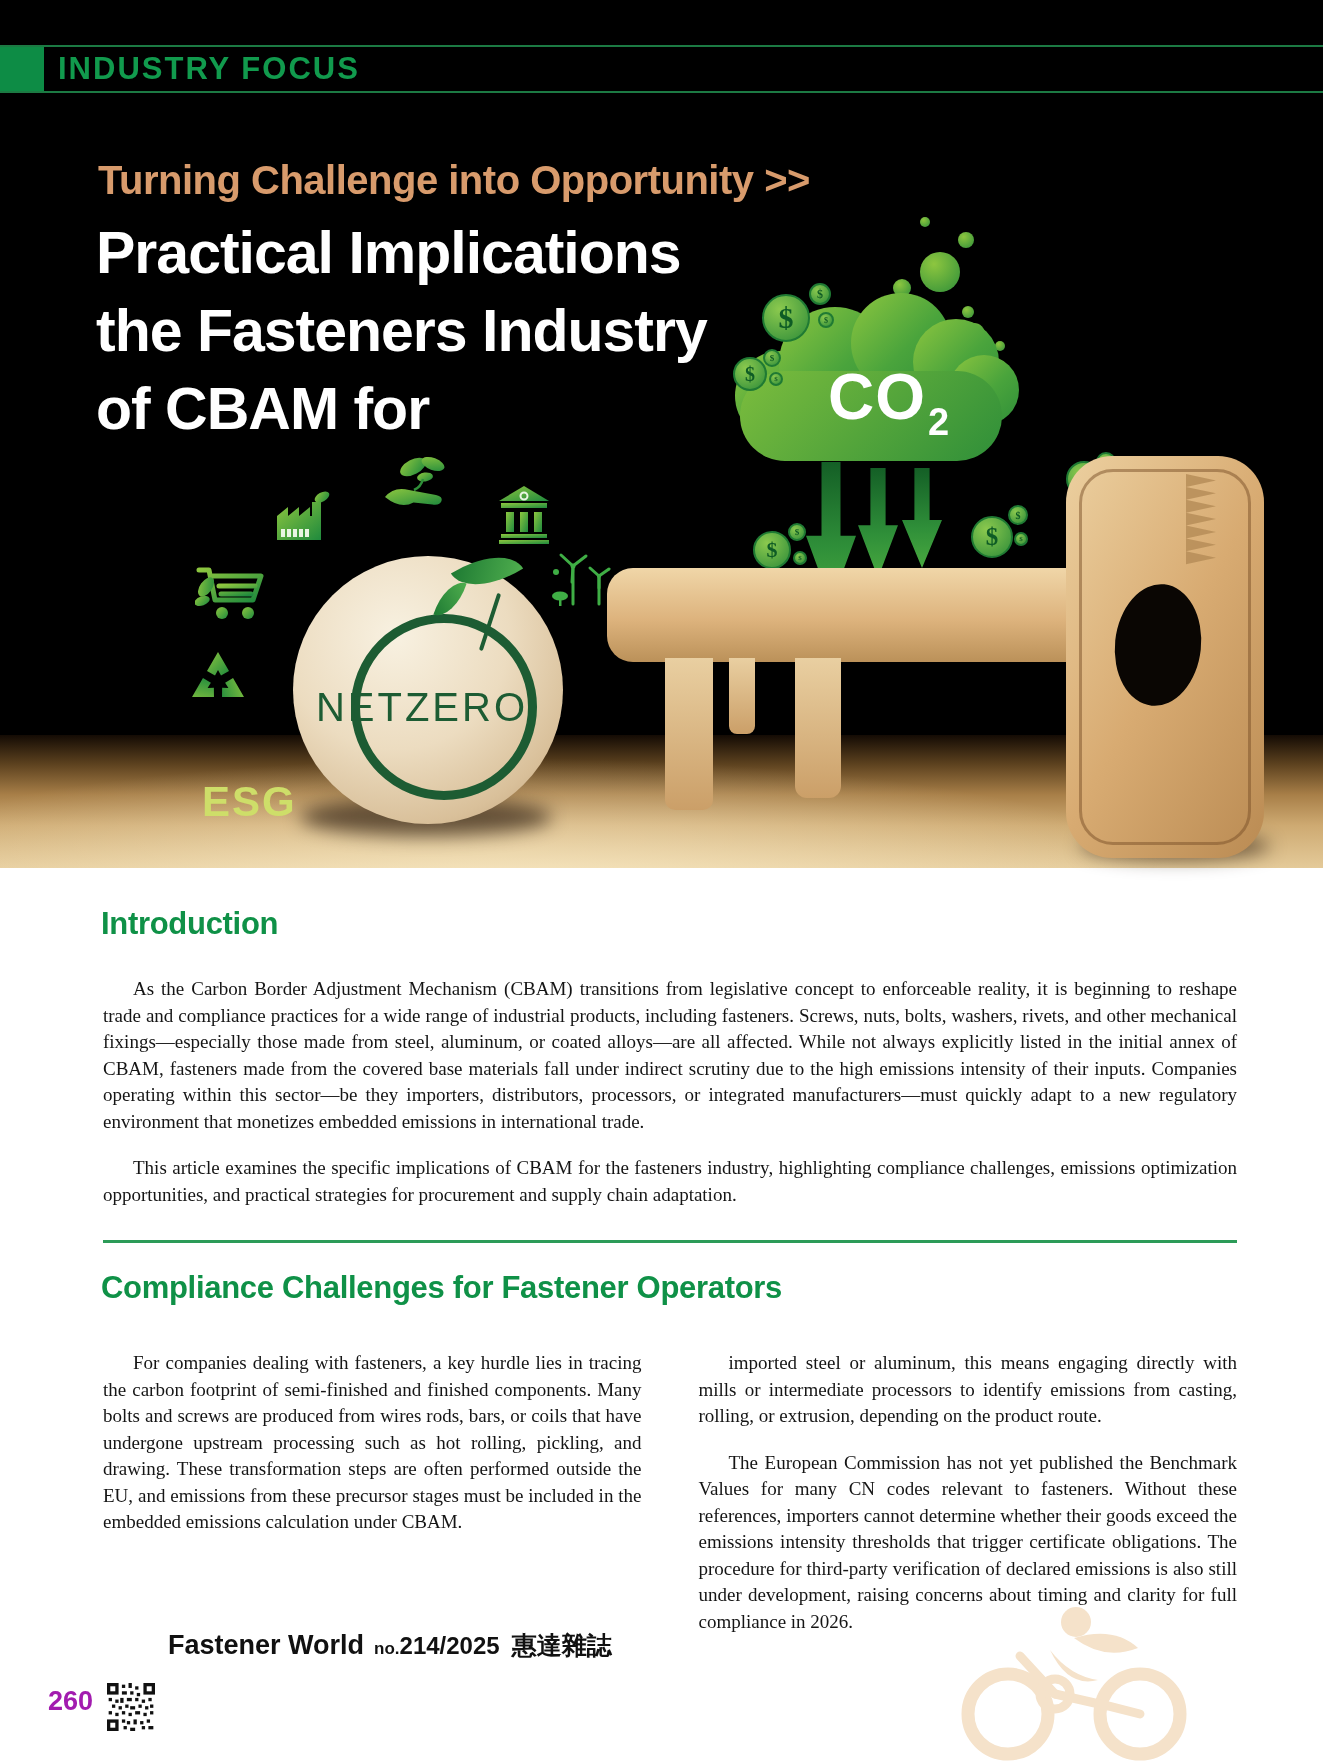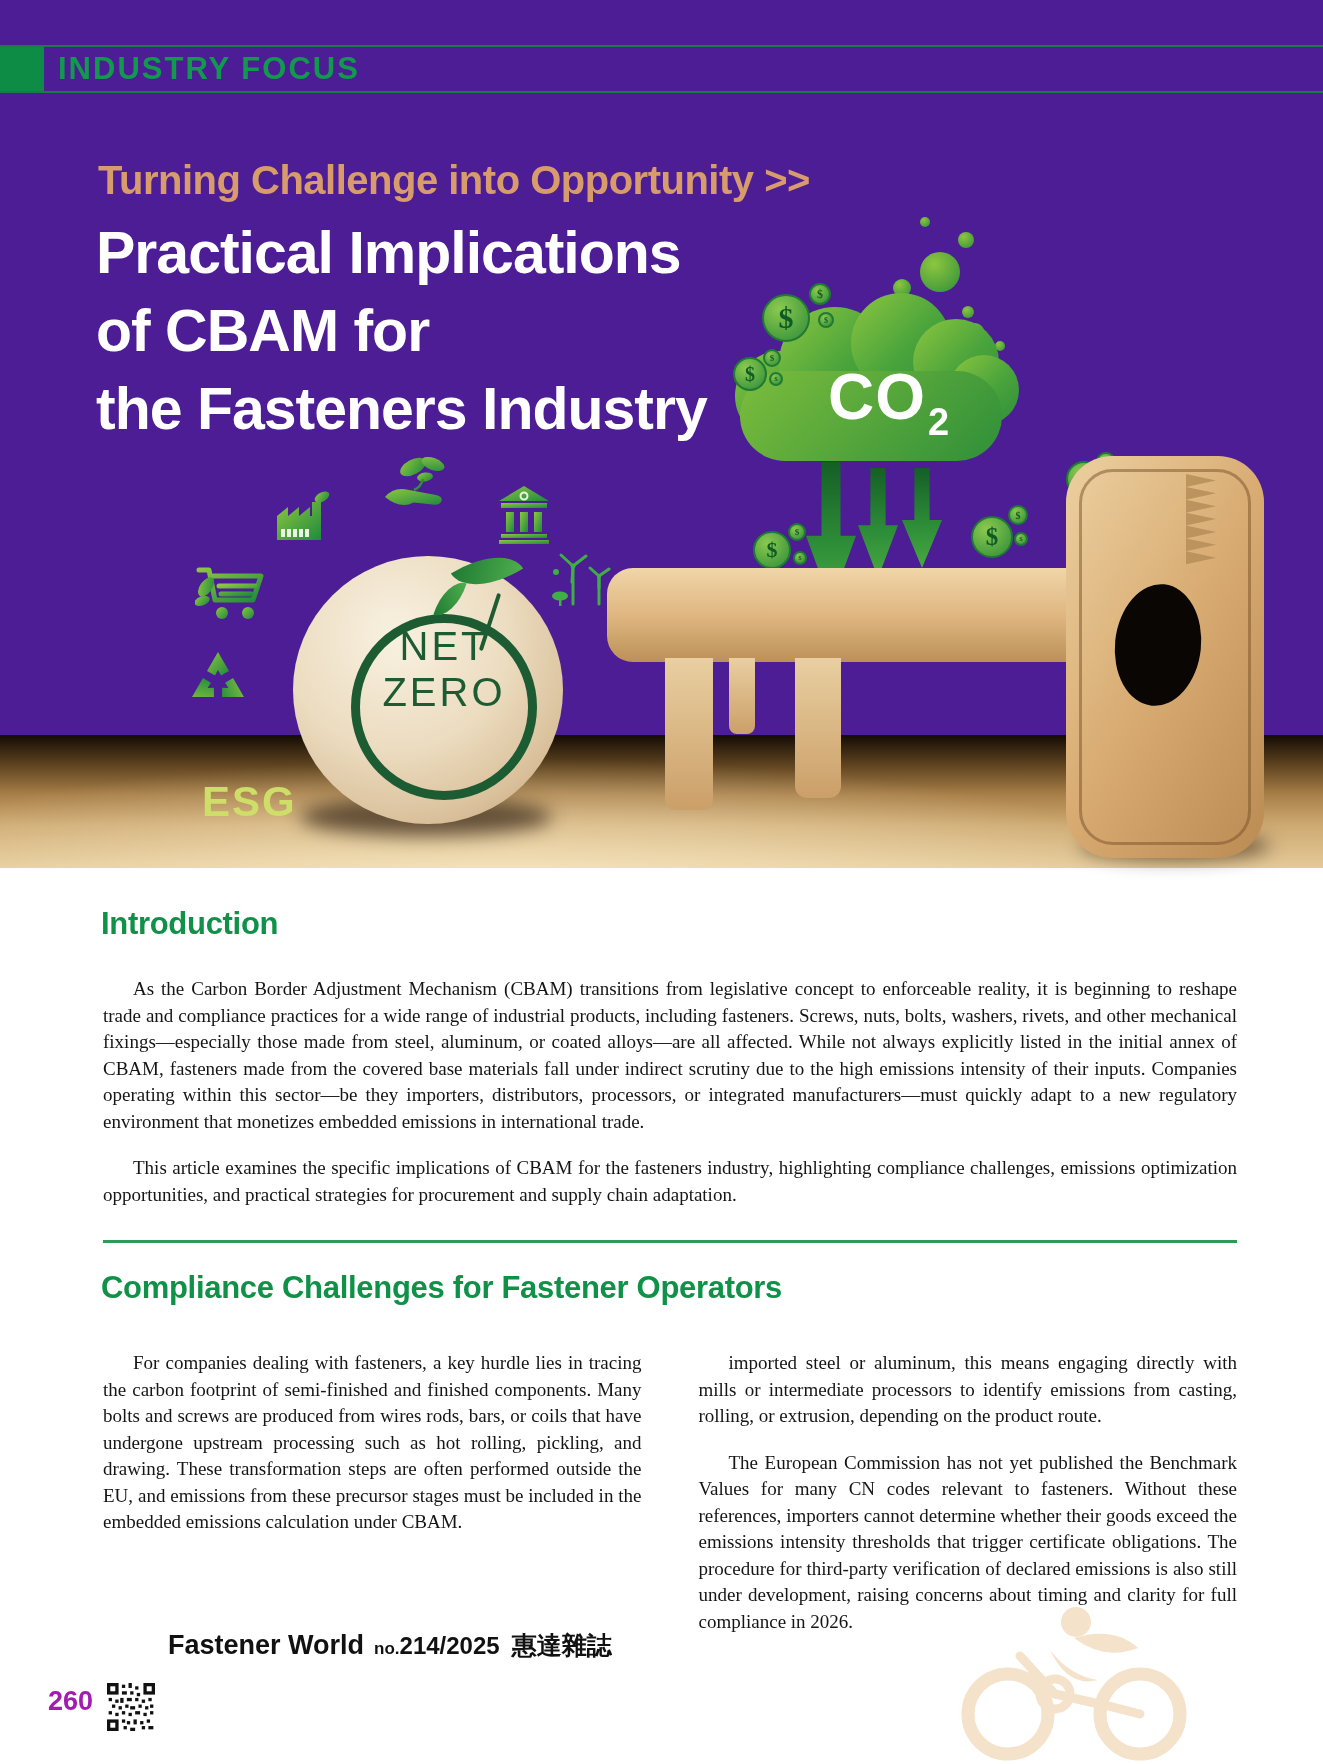--- a/index.html
+++ b/index.html
@@ -1,19 +1,19 @@
 <!DOCTYPE html>
 <html><head>
 <meta charset="utf-8">
 <style>
   html,body{margin:0;padding:0;background:#ffffff;}
   .page{position:relative;width:1323px;height:1764px;background:#ffffff;overflow:hidden;
         font-family:"Liberation Sans",sans-serif;}
   
-  .hero{position:absolute;left:0;top:0;width:1323px;height:868px;background:#4c1d95;}
+  .hero{position:absolute;left:0;top:0;width:1323px;height:868px;background:#000000;}
   .banner-line{position:absolute;left:0;width:100%;height:2px;background:#1c7a43;}
   .banner-square{position:absolute;left:0;top:47px;width:44px;height:44px;background:#0d8c45;}
   .banner-label{position:absolute;left:58px;top:51px;font-size:31px;font-weight:800;
         color:#119a4d;letter-spacing:2px;}
   .kicker{position:absolute;left:98px;top:158px;font-size:40px;font-weight:700;
         color:#d89b6c;letter-spacing:-0.5px;}
   .hero-title{position:absolute;left:96px;top:214px;color:#ffffff;font-weight:800;
         font-size:59px;line-height:78px;letter-spacing:-1px;}
   
   .cloud{position:absolute;left:735px;top:293px;width:285px;height:175px;}
@@ -28,22 +28,22 @@
   .coin{position:absolute;border-radius:50%;display:flex;align-items:center;justify-content:center;
         background:radial-gradient(circle at 35% 30%,#8bc94e,#2e8c39);border:2px solid #1f7a33;
         color:#0e5c25;font-weight:700;font-family:"Liberation Serif",serif;}
   
   .ball-shadow{position:absolute;left:300px;top:798px;width:252px;height:38px;border-radius:50%;
         background:rgba(25,12,4,.6);filter:blur(9px);}
   .ball{position:absolute;left:293px;top:556px;width:270px;height:268px;border-radius:50%;
         background:radial-gradient(circle at 38% 30%,#f8f1e1 0%,#ecdcc0 45%,#d9c09a 75%,#b89а77 100%);
         background:radial-gradient(circle at 38% 30%,#f8f1e1 0%,#ecdcc0 45%,#d9c09a 75%,#b99a72 100%);}
   .nz-ring{position:absolute;left:58px;top:58px;width:186px;height:186px;border:9px solid #1d5c33;
-        border-radius:50%;box-sizing:border-box;display:flex;flex-direction:column;
-        align-items:center;justify-content:flex-start;}
+        border-radius:50%;box-sizing:border-box;display:flex;flex-direction:row;
+        align-items:center;justify-content:flex-end;}
   .nz-text{color:#1d5c33;font-size:40px;letter-spacing:3px;line-height:46px;font-weight:400;}
   .leaf{position:absolute;background:linear-gradient(135deg,#1e7a33,#4fae4e);}
   
   .key-part{position:absolute;}
   .key-shadow{position:absolute;left:1080px;top:832px;width:190px;height:28px;border-radius:50%;
         background:rgba(30,15,5,.55);filter:blur(9px);}
   .key-shaft{left:607px;top:568px;width:468px;height:94px;border-radius:26px 4px 4px 26px;
         background:linear-gradient(180deg,#f0d6a8 0%,#ddb37d 55%,#bb9159 100%);}
   .tooth{background:linear-gradient(180deg,#e9cfa1 0%,#cb9f68 100%);}
   .key-head{left:1066px;top:456px;width:198px;height:402px;border-radius:46px;
@@ -87,22 +87,22 @@
 
     <div class="banner-line" style="top:45px;"></div>
     <div class="banner-line" style="top:91px;"></div>
     <div class="banner-square"></div>
     <div class="banner-label">INDUSTRY FOCUS</div>
 
     <div class="kicker">Turning Challenge into Opportunity &gt;&gt;</div>
 
     <div class="hero-title">
       <div>Practical Implications</div>
+      <div>the Fasteners Industry</div>
       <div>of CBAM for</div>
-      <div>the Fasteners Industry</div>
     </div>
 
     <div class="floor"></div>
     <div class="floor-light"></div>
 
     <div class="bubble" style="left:920px;top:252px;width:40px;height:40px;"></div>
     <div class="bubble" style="left:893px;top:279px;width:18px;height:18px;"></div>
     <div class="bubble" style="left:962px;top:306px;width:12px;height:12px;"></div>
     <div class="bubble" style="left:963px;top:323px;width:22px;height:22px;"></div>
     <div class="bubble" style="left:995px;top:341px;width:10px;height:10px;"></div>

